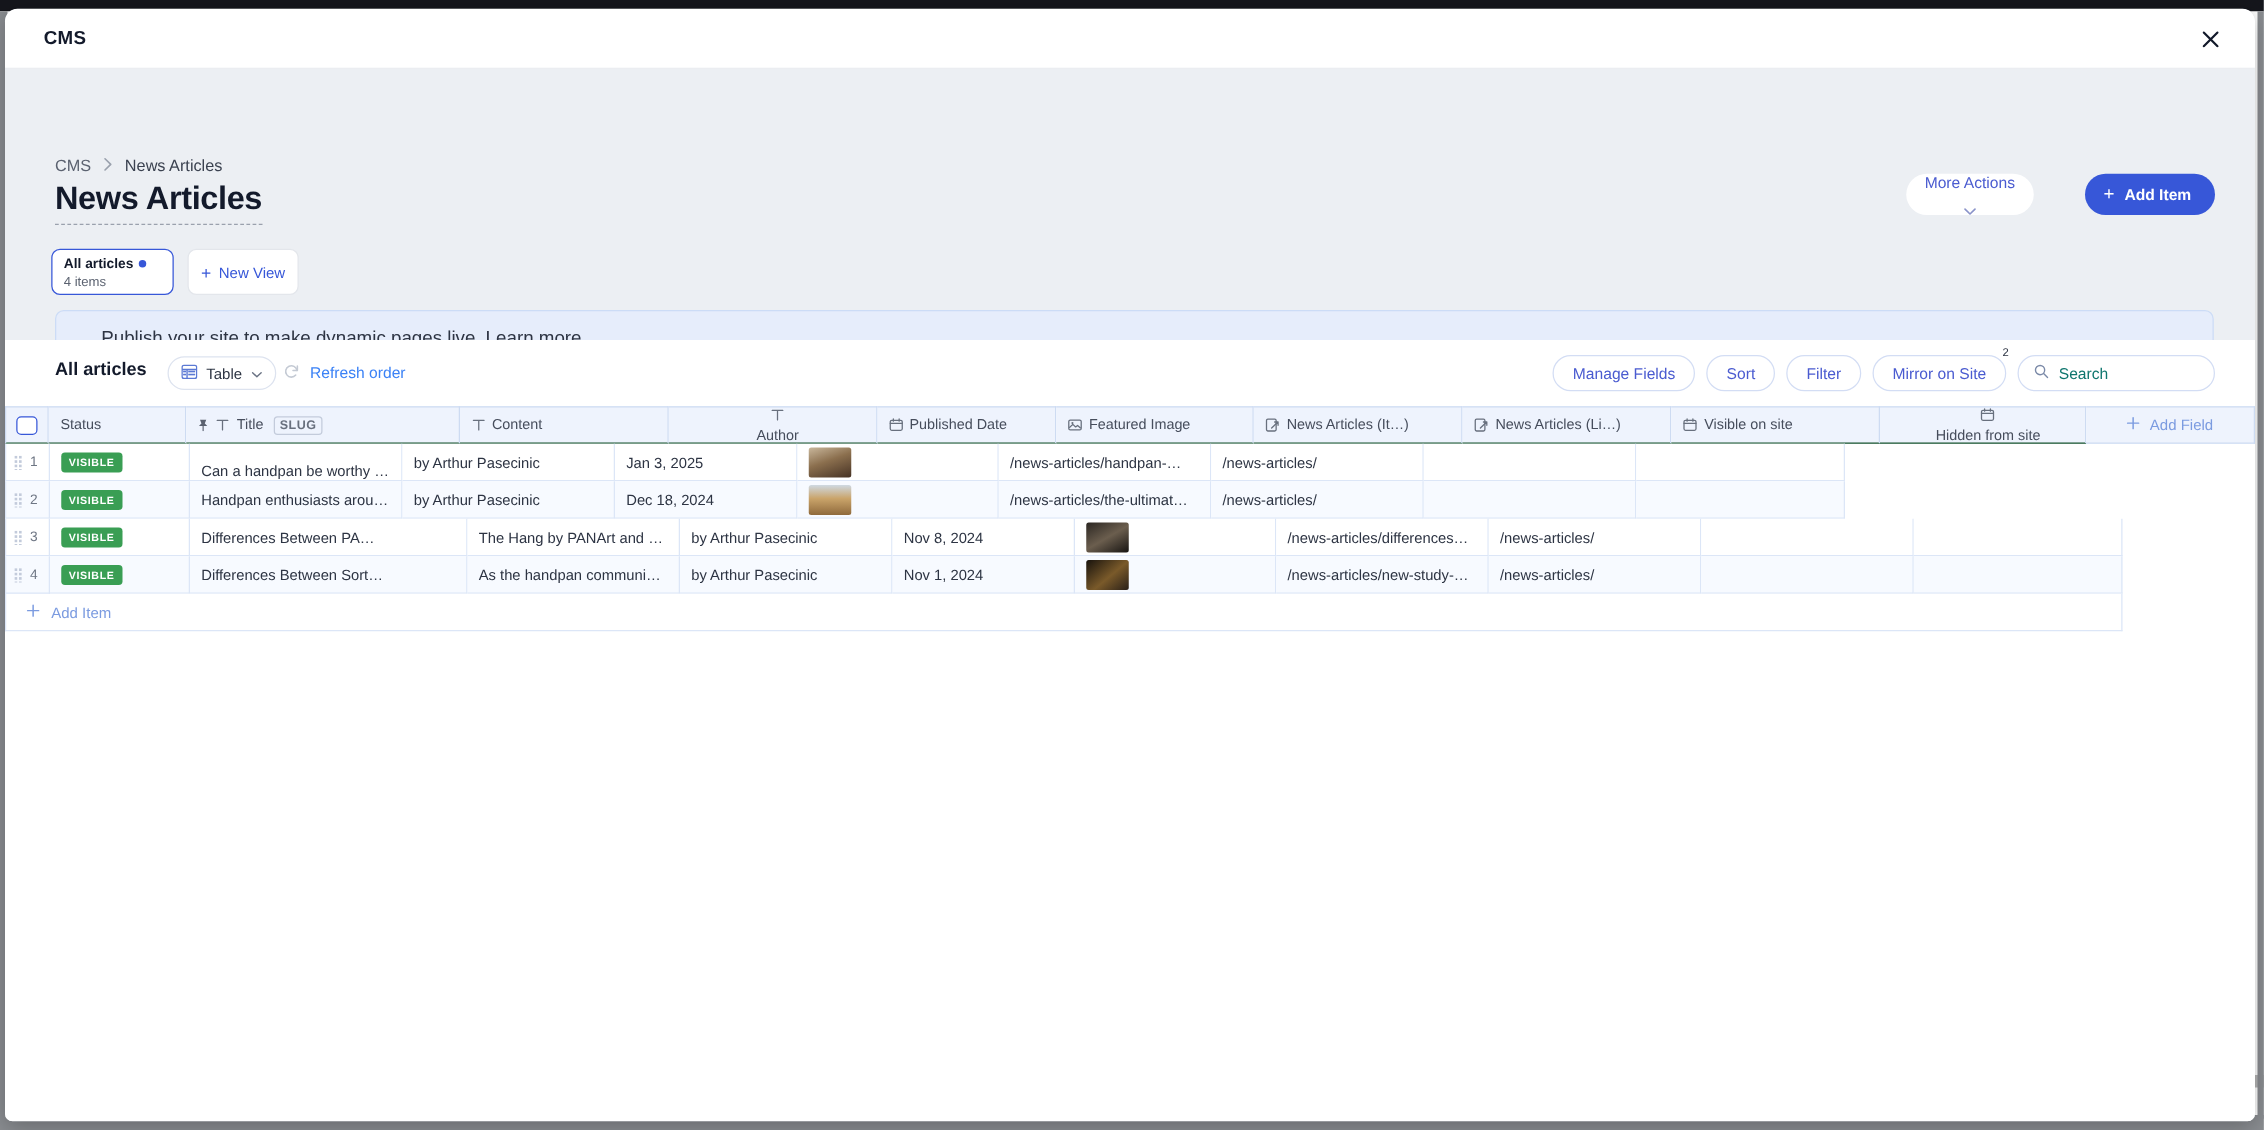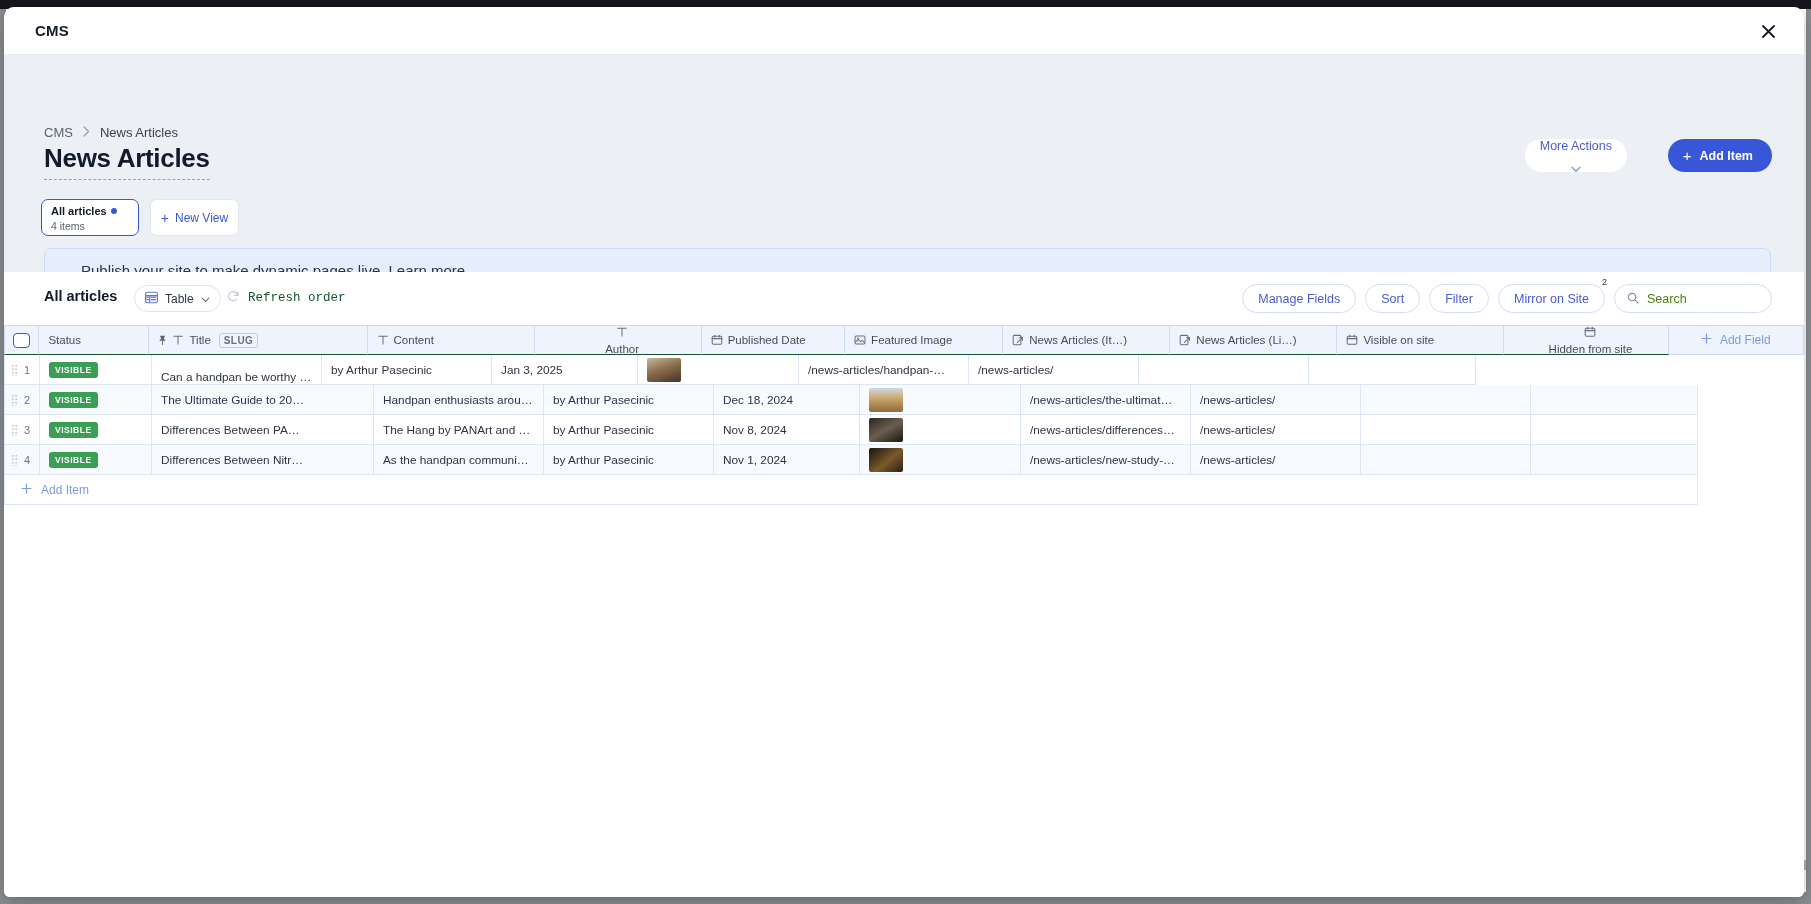--- a/index.html
+++ b/index.html
@@ -180,21 +180,21 @@
     position: absolute; left: 130px; top: 13px;
     height: 27px; padding: 0 10px;
     border: 1px solid #dde3ef; border-radius: 14px;
     display: flex; align-items: center; gap: 7px;
     font-size: 12px; color: #2d3443; cursor: pointer;
   }
   #refresh-order {
     position: absolute; left: 222px; top: 14px;
     height: 24px;
     display: flex; align-items: center; gap: 8px;
-    font-size: 12.5px; color: #14532d; cursor: default; font-family: Liberation Mono, monospace;
+    font-size: 12.5px; color: #3b82f6; cursor: default;
   }
   #tt-right {
     position: absolute; right: 32px; top: 12px;
     display: flex; align-items: center; gap: 9px;
   }
   .pill-btn {
     height: 29px; padding: 0 15px;
     border: 1px solid #d3ddf4; border-radius: 15px;
     background: #fff;
     display: flex; align-items: center;
@@ -206,21 +206,21 @@
     position: absolute; right: -3px; top: -8px;
     font-size: 9px; color: #2d3443;
   }
   #search-box {
     height: 29px; width: 158px; padding: 0 12px;
     border: 1px solid #d3ddf4; border-radius: 15px;
     background: #fff;
     display: flex; align-items: center; gap: 8px;
     cursor: text;
   }
-  #search-placeholder { font-size: 12.5px; color: #4d7c0f; }
+  #search-placeholder { font-size: 12.5px; color: #0f766e; }
 
   
   #grid { position: relative; }
   .grid-row { display: flex; }
   .hdr-cell {
     background: #eef3fd;
     border-right: 1px solid #cddbf2;
     border-bottom: 1px solid #14532d;
     border-top: 1px solid #cddbf2;
     height: 30px;
@@ -571,23 +571,20 @@
             </div>
           </div>
           <div class="grid-row row-even">
             <div class="body-cell first rownum-cell" style="width: 36px;">
               <span class="drag"></span>
               <span class="num">2</span>
             </div>
             <div class="body-cell" style="width: 112px;">
               <span class="status-badge">VISIBLE</span>
             </div>
-            <div class="body-cell" style="width: 222px;">
-              <span>The Ultimate Guide to 20…</span>
-            </div>
             <div class="body-cell" style="width: 170px;">
               <span>Handpan enthusiasts arou…</span>
             </div>
             <div class="body-cell" style="width: 170px;">
               <span>by Arthur Pasecinic</span>
             </div>
             <div class="body-cell" style="width: 146px;">
               <span>Dec 18, 2024</span>
             </div>
             <div class="body-cell" style="width: 161px;">
@@ -644,21 +641,21 @@
           </div>
           <div class="grid-row row-even">
             <div class="body-cell first rownum-cell" style="width: 36px;">
               <span class="drag"></span>
               <span class="num">4</span>
             </div>
             <div class="body-cell" style="width: 112px;">
               <span class="status-badge">VISIBLE</span>
             </div>
             <div class="body-cell" style="width: 222px;">
-              <span>Differences Between Nitr…</span>
+              <span>Differences Between Sort…</span>
             </div>
             <div class="body-cell" style="width: 170px;">
               <span>As the handpan communi…</span>
             </div>
             <div class="body-cell" style="width: 170px;">
               <span>by Arthur Pasecinic</span>
             </div>
             <div class="body-cell" style="width: 146px;">
               <span>Nov 1, 2024</span>
             </div>

